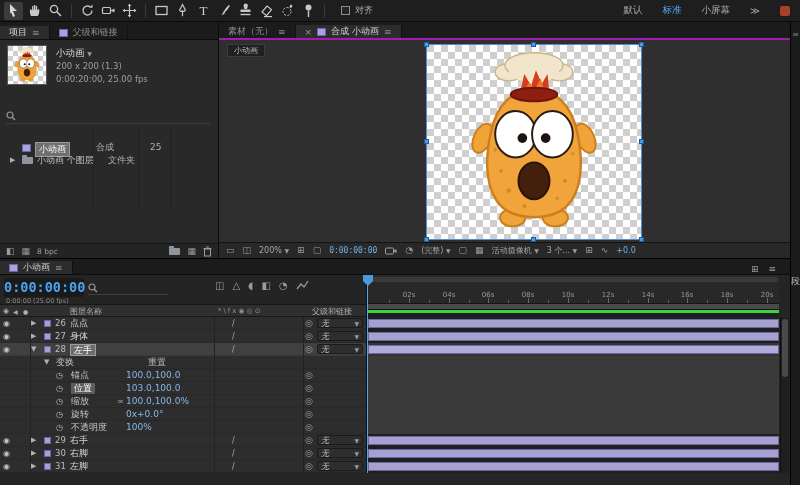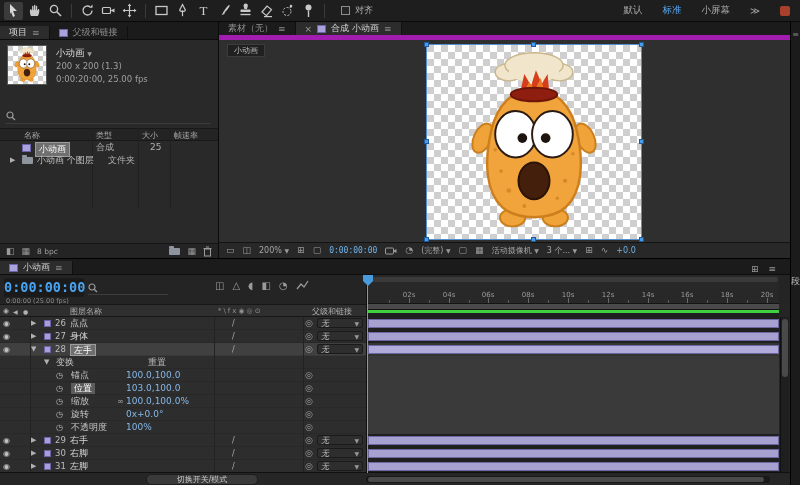--- a/index.html
+++ b/index.html
@@ -41,21 +41,21 @@
   .pcol-line{position:absolute;top:88px;width:1px;height:80px;background:#202020}
   .prowi{position:absolute;left:0;right:0;height:13px;font-size:9px;color:#c4c4c4}
   .prowi .cell{position:absolute;top:0;line-height:13px}
   .namebox-proj{background:#6f6f6f;border:1px solid #9a9a9a;color:#fff;padding:0 3px;line-height:10px}
   .foldericon{position:absolute;width:11px;height:7px;background:#8f959e;border-radius:1px;top:3px}
   .foldericon:before{content:"";position:absolute;left:0;top:-2px;width:5px;height:2px;background:#8f959e;border-radius:1px 1px 0 0}
   .pfooter{position:absolute;left:0;right:0;bottom:0;height:15px;background:#242424;border-top:1px solid #141414;display:flex;align-items:center;gap:7px;padding:0 6px;font-size:7.5px;color:#a0a0a0}
 
   
   .viewer{position:absolute;left:219px;top:22px;width:571px;height:236px;background:#2f2f2f}
-  .viewer .tabbar{height:18px;border-bottom:5px solid #a21caf}
+  .viewer .tabbar{height:18px;border-bottom:2px solid #a21caf}
   .vbody{position:absolute;left:0;top:18px;right:0;bottom:16px;background:#2f2f2f;overflow:hidden}
   .chip{position:absolute;left:8px;top:4px;height:13px;padding:0 6px;background:#202020;border:1px solid #3c3c3c;font-size:8px;color:#bdbdbd;line-height:12px}
   .checker{position:absolute;left:208px;top:5px;width:214px;height:194px;outline:1px solid rgba(90,160,235,.85);background:
     conic-gradient(#ffffff 25%,#cfcfcf 0 50%,#ffffff 0 75%,#cfcfcf 0);background-size:14px 14px}
   .handle{position:absolute;width:5px;height:5px;background:#4a9ced;border:1px solid #1e5c9e}
   .vtoolbar{position:absolute;left:0;right:0;bottom:0;height:16px;background:#282828;border-top:1px solid #131313;display:flex;align-items:center;gap:8px;padding:0 7px;font-size:8px;color:#a5a5a5;white-space:nowrap;overflow:hidden}
   .vico{font-size:9px;color:#9a9a9a;line-height:1}
   .blue-val{color:#6fb1e8}
 
   
@@ -268,26 +268,20 @@
     <div class="pinfo">
       <div><span class="nm">小动画</span> <span class="caret">▼</span></div>
       <div>200 x 200 (1.3)</div>
       <div>0:00:20:00, 25.00 fps</div>
     </div>
     <div class="searchrow">
       <svg class="magico" width="10" height="10">
           <circle cx="4" cy="4" r="3" fill="none" stroke="#9a9a9a" stroke-width="1.2"></circle>
           <path d="M6.2 6.2L9 9" stroke="#9a9a9a" stroke-width="1.3"></path>
         </svg>
-    </div>
-    <div class="ptable-head">
-      <span style="left:24px">名称</span>
-      <span style="left:96px">类型</span>
-      <span style="left:142px">大小</span>
-      <span style="left:174px">帧速率</span>
     </div>
     <div class="pcol-line" style="left:92px"></div>
     <div class="pcol-line" style="left:138px"></div>
     <div class="pcol-line" style="left:170px"></div>
     <div class="prowi" style="top:101px">
       <span class="cell compchip" style="left:22px;top:3px;position:absolute"></span>
       <span class="cell namebox-proj" style="left:35px;top:1px">小动画</span>
       <span class="cell" style="left:96px;color:#b0b0b0">合成</span>
       <span class="cell" style="left:150px;color:#b0b0b0">25</span>
     </div>
@@ -591,19 +585,13 @@
       <div class="lbar" style="top:132px"></div>
       <div class="lbar" style="top:145px"></div>
     </div>
   </div>
   <div class="playline"></div>
   <div class="playhead"></div>
   <div class="vscroll">
       <i></i>
     </div>
 
-  <div class="tl-footer">
-    <div class="switchbtn">切换开关/模式</div>
-    <div class="hscroll">
-        <i></i>
-      </div>
-  </div>
 </div>
 
 </body></html>

